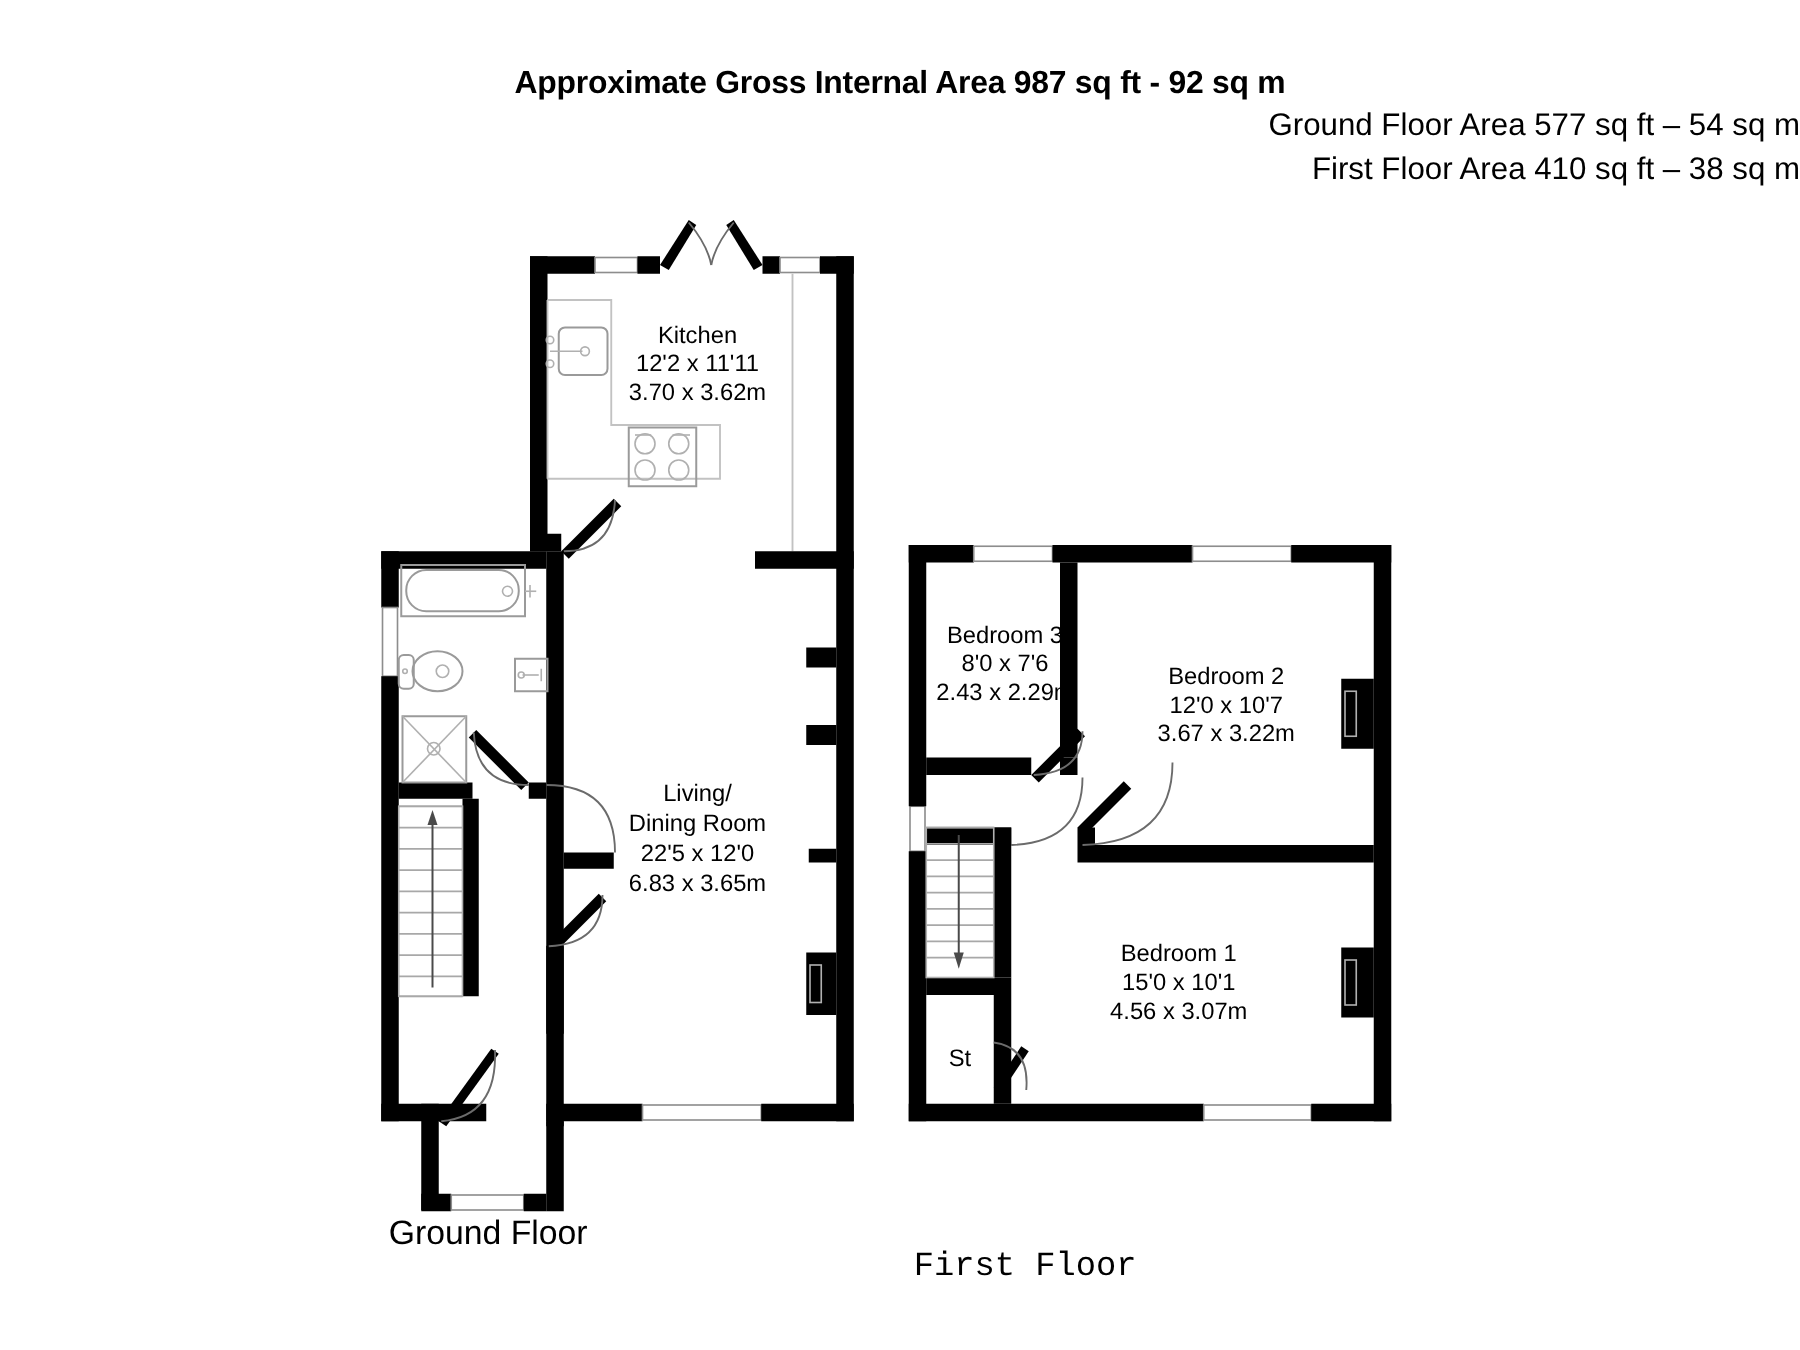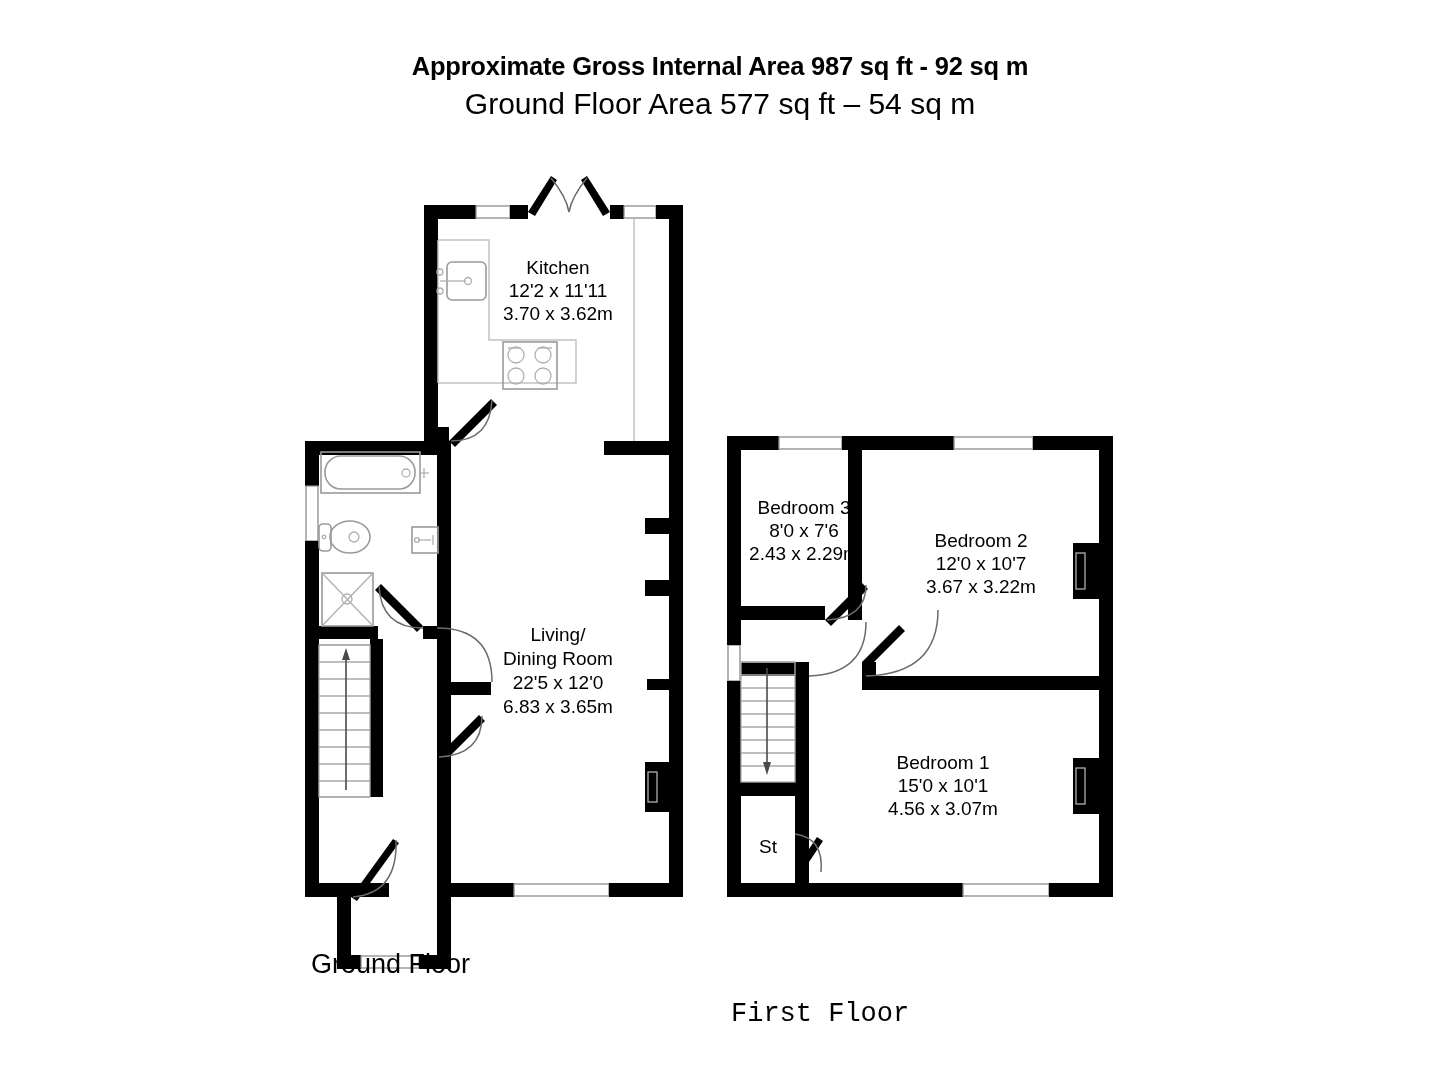--- a/index.html
+++ b/index.html
@@ -31,24 +31,25 @@
     box-sizing: border-box;
   }
   .title-main {
     font-size: 25.5px;
     font-weight: bold;
     letter-spacing: -0.2px;
     line-height: 1.28;
     margin: 0;
   }
   .title-sub {
-    font-size: 30px;
+    font-size: 25px;
     font-weight: normal;
     line-height: 1.42;
     margin: 0;
+    text-align: right;
   }
   svg.plan-svg {
     position: absolute;
     top: 0;
     left: 0;
     width: 1440px;
     height: 1080px;
     display: block;
   }
   .wall { fill: #000000; }
@@ -76,31 +77,32 @@
     font-size: 19px;
     fill: #000000;
     text-anchor: middle;
   }
   .floor-caption {
     position: absolute;
     font-size: 27px;
     font-weight: normal;
     white-space: nowrap;
   }
-  #caption-ground { left: 311px; top: 949px; }
+  #caption-ground { left: 311px; top: 971px; }
   #caption-first  { left: 731px; top: 999px; font-family: Liberation Mono, monospace; }
 </style>
 </head>
 <body>
 
 <div id="plan-root">
 
   <div class="header-block">
     <div class="title-main">Approximate Gross Internal Area 987 sq ft - 92 sq m</div>
     <div class="title-sub">Ground Floor Area 577 sq ft – 54 sq m</div>
+    <div class="title-sub">First Floor Area 410 sq ft – 38 sq m</div>
   </div>
 
   <svg class="plan-svg" viewBox="0 0 1440 1080">
 
     <g>
 
       <rect class="wall" x="424" y="205" width="14" height="236"></rect>
 
       <rect class="wall" x="669" y="205" width="14" height="692"></rect>
 

